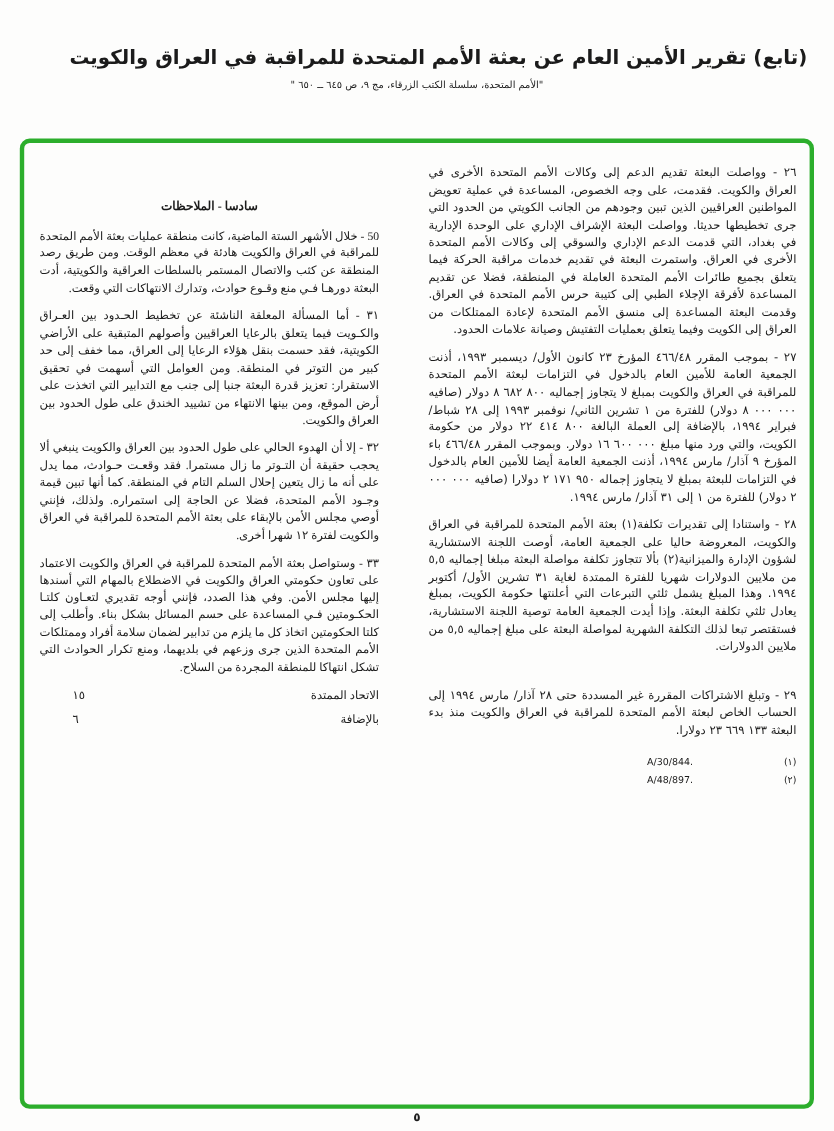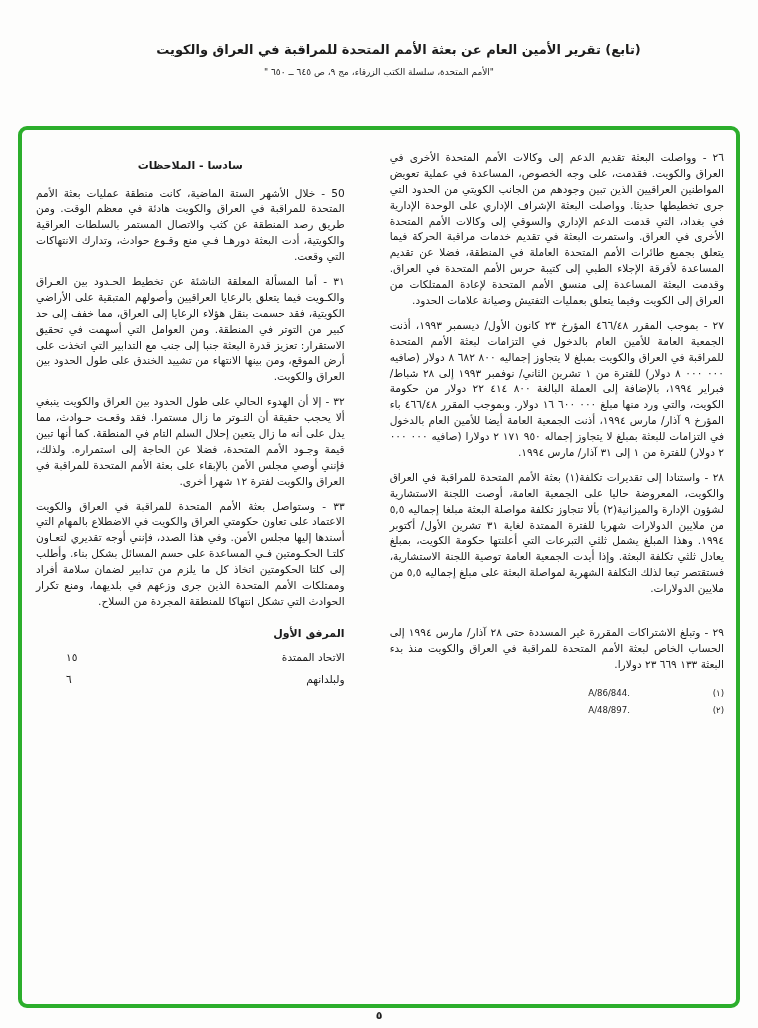--- a/index.html
+++ b/index.html
@@ -8,39 +8,39 @@
     position:relative;
     background:#fdfdfc;
     font-family:"DejaVu Sans", sans-serif;
     color:#1b1b1b;
     overflow:hidden;
   }
   .header {
     position:absolute; top:42px; left:0; right:0;
     text-align:center; direction:rtl;
   }
-  .header .t1 { font-size:13px; font-weight:bold; letter-spacing:0;margin-left:39px; }
+  .header .t1 { font-size:18px; font-weight:bold; letter-spacing:0;margin-left:39px; }
   .header .t2 { font-size:12.5px; font-weight:bold; margin-top:9px; }
   .header .src { font-size:9px; margin-top:10px; color:#222; }
   .frame {
     position:absolute; left:18px; top:126px;
     width:722px; height:882px;
     border:4px solid #2cae2c; border-radius:9px;
     background:transparent;
   }
   .content {
     position:absolute; left:36px; top:150px;
     width:688px; height:842px;
     direction:rtl;
     display:flex; gap:45px;
     align-items:flex-start;
   }
   .col { font-size:10.6px; line-height:1.5; text-align:justify; }
   .col-right { width:338px; }
-  .col-left  { width:312px; margin-top:8px; }
+  .col-left  { width:312px; margin-top:30px;font-family:Liberation Serif, serif; }
   p.para { margin-bottom:9px; }
   .sec-heading {
     text-align:center; font-weight:bold; font-size:11px;
     margin:13px 0 11px;
   }
   .gap-top { margin-top:28px; }
   .footnotes { margin-top:14px; font-size:8.6px; direction:rtl; }
   .footnote-row { display:flex; direction:rtl; margin-bottom:4px; }
   .footnote-row .fn-marker { width:16px; }
   .footnote-row .fn-text { margin-right:78px; direction:ltr; unicode-bidi:embed; }
@@ -70,43 +70,42 @@
 
   <div class="col col-right">
     <p class="para">٢٦ - وواصلت البعثة تقديم الدعم إلى وكالات الأمم المتحدة الأخرى في العراق والكويت. فقدمت، على وجه الخصوص، المساعدة في عملية تعويض المواطنين العراقيين الذين تبين وجودهم من الجانب الكويتي من الحدود التي جرى تخطيطها حديثا. وواصلت البعثة الإشراف الإداري على الوحدة الإدارية في بغداد، التي قدمت الدعم الإداري والسوقي إلى وكالات الأمم المتحدة الأخرى في العراق. واستمرت البعثة في تقديم خدمات مراقبة الحركة فيما يتعلق بجميع طائرات الأمم المتحدة العاملة في المنطقة، فضلا عن تقديم المساعدة لأفرقة الإجلاء الطبي إلى كتيبة حرس الأمم المتحدة في العراق. وقدمت البعثة المساعدة إلى منسق الأمم المتحدة لإعادة الممتلكات من العراق إلى الكويت وفيما يتعلق بعمليات التفتيش وصيانة علامات الحدود.</p>
     <p class="para">٢٧ - بموجب المقرر ٤٦٦/٤٨ المؤرخ ٢٣ كانون الأول/ ديسمبر ١٩٩٣، أذنت الجمعية العامة للأمين العام بالدخول في التزامات لبعثة الأمم المتحدة للمراقبة في العراق والكويت بمبلغ لا يتجاوز إجماليه ٨٠٠ ٦٨٢ ٨ دولار (صافيه ٠٠٠ ٠٠٠ ٨ دولار) للفترة من ١ تشرين الثاني/ نوفمبر ١٩٩٣ إلى ٢٨ شباط/ فبراير ١٩٩٤، بالإضافة إلى العملة البالغة ٨٠٠ ٤١٤ ٢٢ دولار من حكومة الكويت، والتي ورد منها مبلغ ٠٠٠ ٦٠٠ ١٦ دولار. وبموجب المقرر ٤٦٦/٤٨ باء المؤرخ ٩ آذار/ مارس ١٩٩٤، أذنت الجمعية العامة أيضا للأمين العام بالدخول في التزامات للبعثة بمبلغ لا يتجاوز إجماله ٩٥٠ ١٧١ ٢ دولارا (صافيه ٠٠٠ ٠٠٠ ٢ دولار) للفترة من ١ إلى ٣١ آذار/ مارس ١٩٩٤.</p>
     <p class="para">٢٨ - واستنادا إلى تقديرات تكلفة(١) بعثة الأمم المتحدة للمراقبة في العراق والكويت، المعروضة حاليا على الجمعية العامة، أوصت اللجنة الاستشارية لشؤون الإدارة والميزانية(٢) بألا تتجاوز تكلفة مواصلة البعثة مبلغا إجماليه ٥,٥ من ملايين الدولارات شهريا للفترة الممتدة لغاية ٣١ تشرين الأول/ أكتوبر ١٩٩٤. وهذا المبلغ يشمل ثلثي التبرعات التي أعلنتها حكومة الكويت، بمبلغ يعادل ثلثي تكلفة البعثة. وإذا أيدت الجمعية العامة توصية اللجنة الاستشارية، فستقتصر تبعا لذلك التكلفة الشهرية لمواصلة البعثة على مبلغ إجماليه ٥,٥ من ملايين الدولارات.</p>
     <p class="para gap-top">٢٩ - وتبلغ الاشتراكات المقررة غير المسددة حتى ٢٨ آذار/ مارس ١٩٩٤ إلى الحساب الخاص لبعثة الأمم المتحدة للمراقبة في العراق والكويت منذ بدء البعثة ١٣٣ ٦٦٩ ٢٣ دولارا.</p>
 
     <div class="footnotes">
       <div class="footnote-row">
         <span class="fn-marker">(١)</span>
-        <span class="fn-text">A/86/844.</span>
+        <span class="fn-text">A/30/844.</span>
       </div>
       <div class="footnote-row">
         <span class="fn-marker">(٢)</span>
         <span class="fn-text">A/48/897.</span>
       </div>
     </div>
   </div>
 
   <div class="col col-left">
     <div class="sec-heading" style="margin-top:0;">سادسا - الملاحظات</div>
     <p class="para">50 - خلال الأشهر الستة الماضية، كانت منطقة عمليات بعثة الأمم المتحدة للمراقبة في العراق والكويت هادئة في معظم الوقت. ومن طريق رصد المنطقة عن كثب والاتصال المستمر بالسلطات العراقية والكويتية، أدت البعثة دورهـا فـي منع وقـوع حوادث، وتدارك الانتهاكات التي وقعت.</p>
     <p class="para">٣١ - أما المسألة المعلقة الناشئة عن تخطيط الحـدود بين العـراق والكـويت فيما يتعلق بالرعايا العراقيين وأصولهم المتبقية على الأراضي الكويتية، فقد حسمت بنقل هؤلاء الرعايا إلى العراق، مما خفف إلى حد كبير من التوتر في المنطقة. ومن العوامل التي أسهمت في تحقيق الاستقرار: تعزيز قدرة البعثة جنبا إلى جنب مع التدابير التي اتخذت على أرض الموقع، ومن بينها الانتهاء من تشييد الخندق على طول الحدود بين العراق والكويت.</p>
     <p class="para">٣٢ - إلا أن الهدوء الحالي على طول الحدود بين العراق والكويت ينبغي ألا يحجب حقيقة أن التـوتر ما زال مستمرا. فقد وقعـت حـوادث، مما يدل على أنه ما زال يتعين إحلال السلم التام في المنطقة. كما أنها تبين قيمة وجـود الأمم المتحدة، فضلا عن الحاجة إلى استمراره. ولذلك، فإنني أوصي مجلس الأمن بالإبقاء على بعثة الأمم المتحدة للمراقبة في العراق والكويت لفترة ١٢ شهرا أخرى.</p>
     <p class="para">٣٣ - وستواصل بعثة الأمم المتحدة للمراقبة في العراق والكويت الاعتماد على تعاون حكومتي العراق والكويت في الاضطلاع بالمهام التي أسندها إليها مجلس الأمن. وفي هذا الصدد، فإنني أوجه تقديري لتعـاون كلتـا الحكـومتين فـي المساعدة على حسم المسائل بشكل بناء. وأطلب إلى كلتا الحكومتين اتخاذ كل ما يلزم من تدابير لضمان سلامة أفراد وممتلكات الأمم المتحدة الذين جرى وزعهم في بلديهما، ومنع تكرار الحوادث التي تشكل انتهاكا للمنطقة المجردة من السلاح.</p>
 
-    <div class="annex-heading">المرفق الأول</div>
 
     <div class="observer-row">
       <span>الاتحاد الممتدة</span>
       <span>١٥</span>
     </div>
     <div class="observer-row">
-      <span>ولبلدانهم</span>
+      <span>بالإضافة</span>
       <span>٦</span>
     </div>
   </div>
 
 </div>
 
 <div class="page-number">٥</div>
 
 </body></html>

